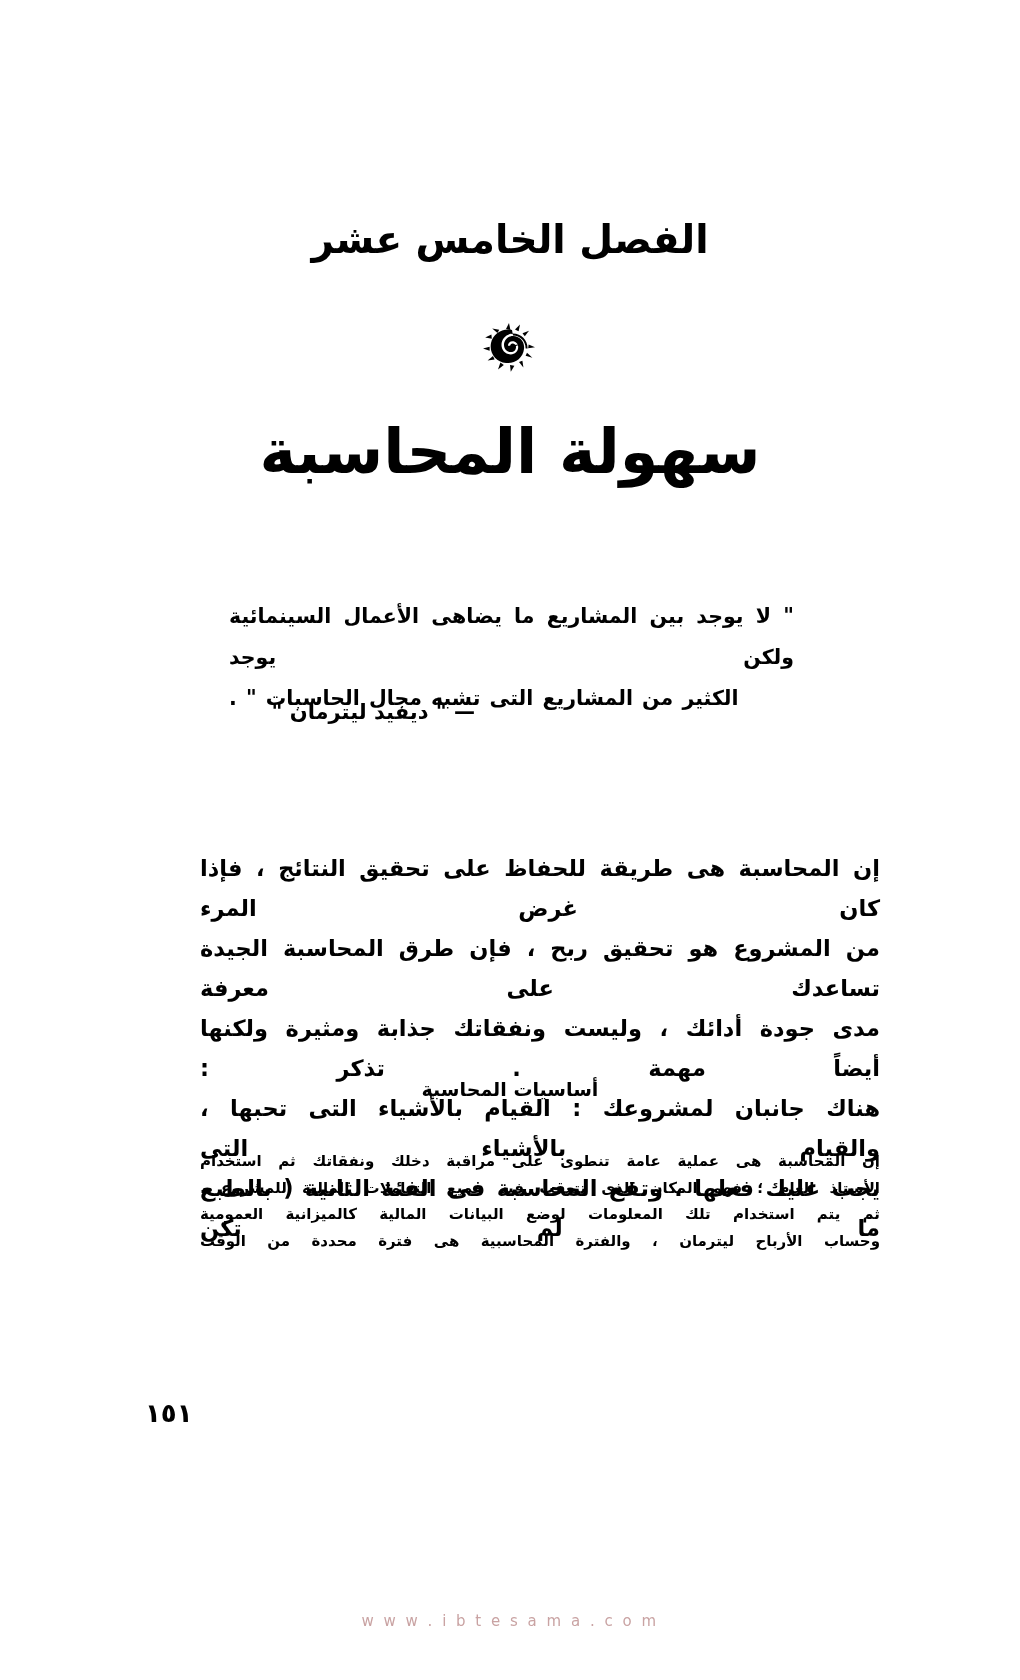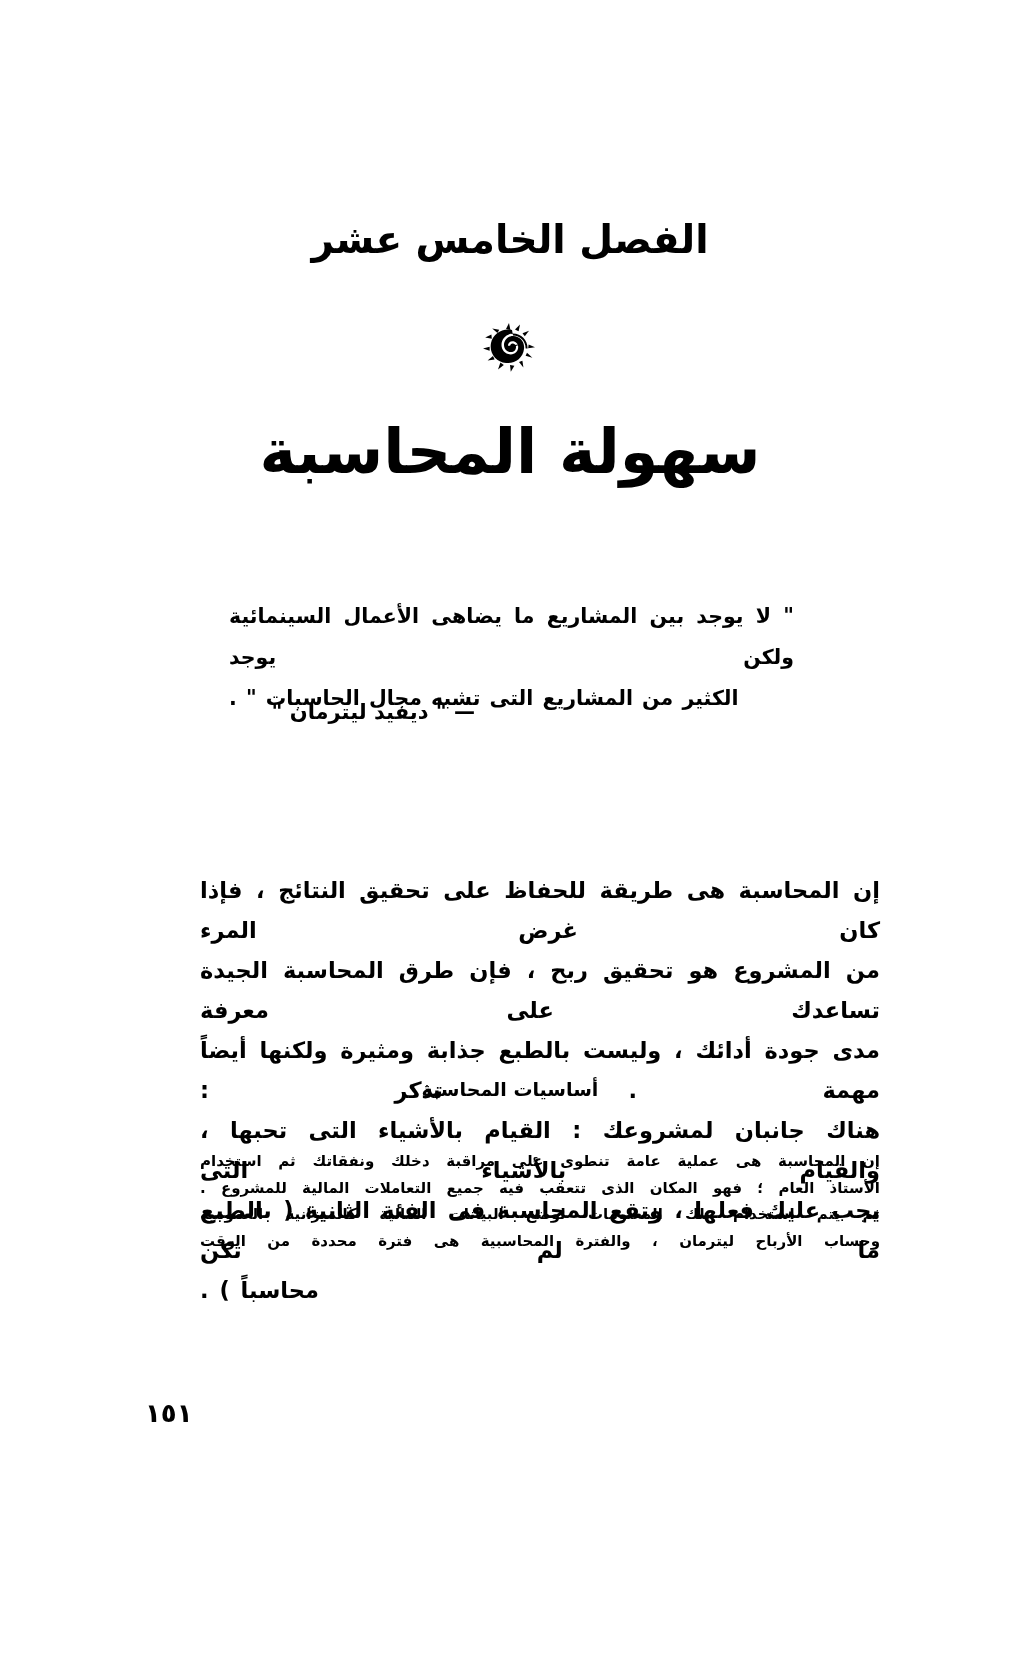--- a/index.html
+++ b/index.html
@@ -105,21 +105,20 @@
     font-weight: 700;
   }
   #para-1 {
     top: 848px;
     right: 140px;
     width: 680px;
     font-size: 22.5px;
     line-height: 1.78;
     letter-spacing: 0px;
     word-spacing: 3px;
-    margin-top: 22px;
   }
   #para-2 {
     top: 1148px;
     right: 140px;
     width: 680px;
     font-size: 15px;
     line-height: 1.78;
     word-spacing: 3px;
   }
   .para .ln { display: block; }
@@ -205,31 +204,31 @@
   <div class="epigraph">
     <span class="q-line">" لا يوجد بين المشاريع ما يضاهى الأعمال السينمائية ولكن يوجد</span>
     <span class="q-line last">الكثير من المشاريع التى تشبه مجال الحاسبات " .</span>
   </div>
 
   <div class="attribution">— " ديفيد ليترمان "</div>
 
   <div class="para" id="para-1">
     <span class="ln justified">إن المحاسبة هى طريقة للحفاظ على تحقيق النتائج ، فإذا كان غرض المرء</span>
     <span class="ln justified">من المشروع هو تحقيق ربح ، فإن طرق المحاسبة الجيدة تساعدك على معرفة</span>
-    <span class="ln justified">مدى جودة أدائك ، وليست بالطبع جذابة ومثيرة ولكنها أيضاً مهمة . تذكر :</span>
+    <span class="ln justified">مدى جودة أدائك ، وليست ونفقاتك جذابة ومثيرة ولكنها أيضاً مهمة . تذكر :</span>
     <span class="ln justified">هناك جانبان لمشروعك : القيام بالأشياء التى تحبها ، والقيام بالأشياء التى</span>
     <span class="ln justified">يجب عليك فعلها ، وتقع المحاسبة فى الفئة الثانية ( بالطبع ما لم تكن</span>
-    <span class="ln lefty">محاسباً ) .</span>
   </div>
 
   <div class="section-heading">أساسيات المحاسبة</div>
 
   <div class="para" id="para-2">
     <span class="ln justified">إن المحاسبة هى عملية عامة تنطوى على مراقبة دخلك ونفقاتك ثم استخدام</span>
     <span class="ln justified">الأستاذ العام ؛ فهو المكان الذى تتعقب فيه جميع التعاملات المالية للمشروع .</span>
     <span class="ln justified">ثم يتم استخدام تلك المعلومات لوضع البيانات المالية كالميزانية العمومية</span>
     <span class="ln justified">وحساب الأرباح ليترمان ، والفترة المحاسبية هى فترة محددة من الوقت</span>
   </div>
 
   <div class="page-number">١٥١</div>
 
+  <div class="watermark">w w w . i b t e s a m a . c o m</div>
 
 </div>
 
 </body></html>

